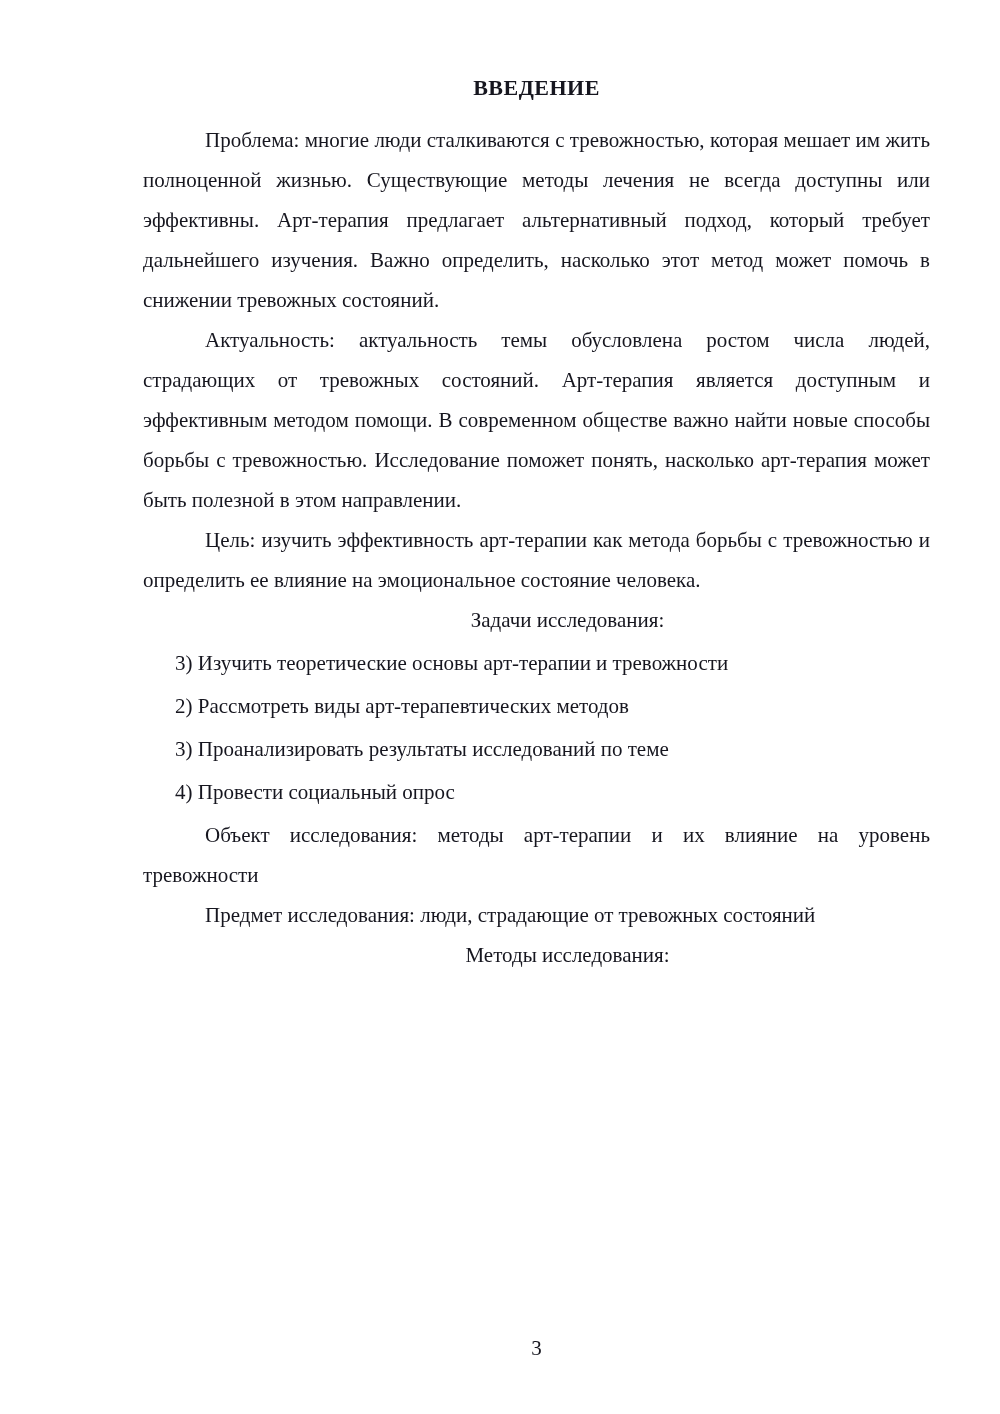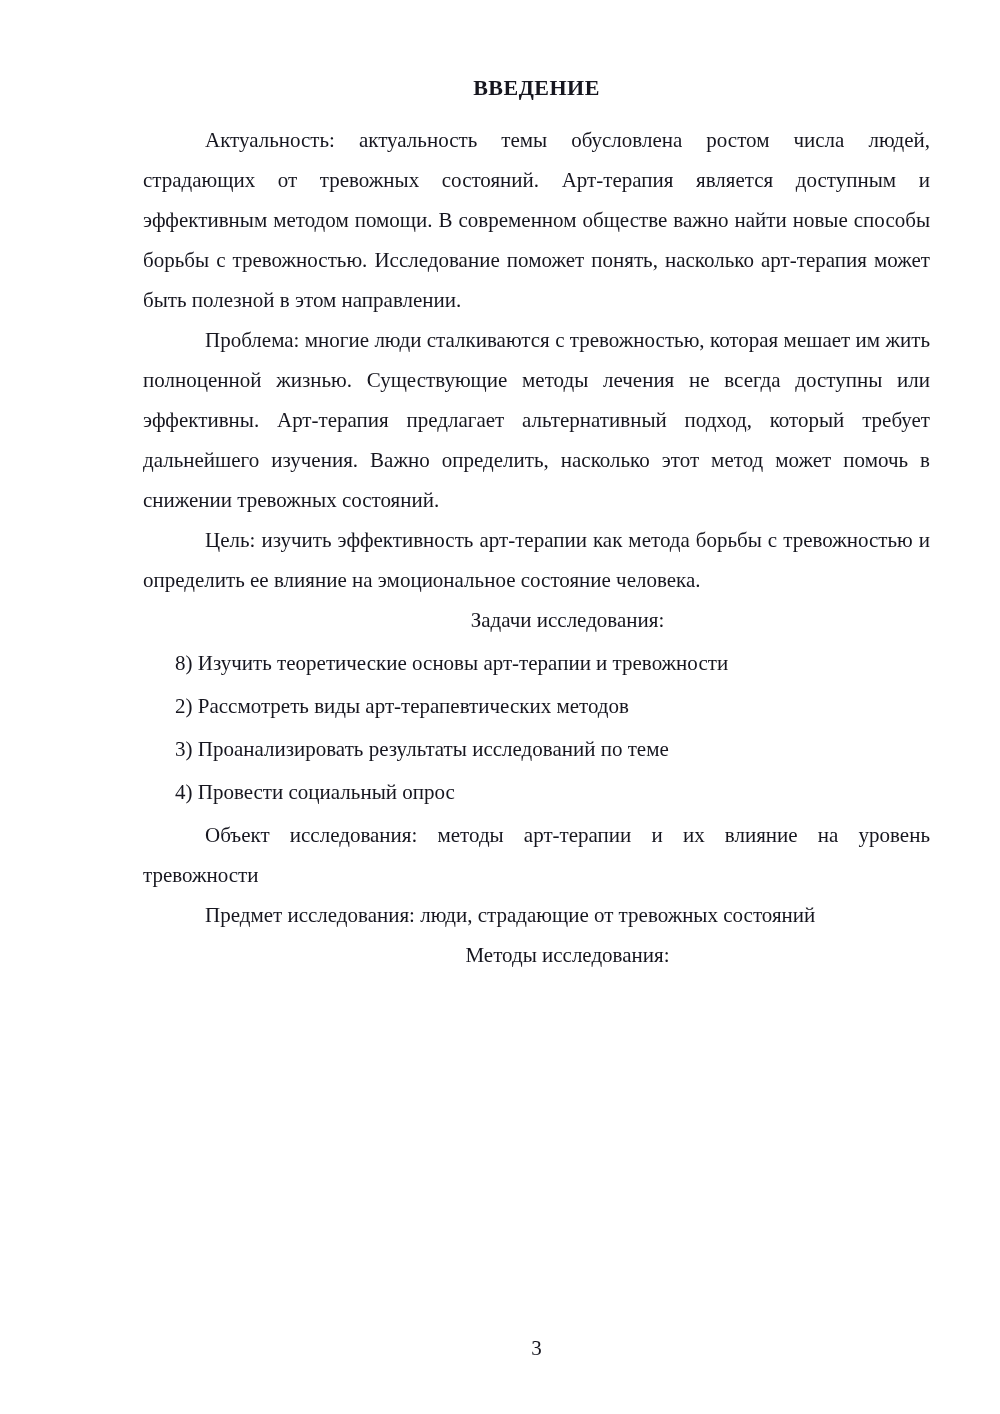--- a/index.html
+++ b/index.html
@@ -50,29 +50,29 @@
     font-size: 21px;
   }
 </style>
 </head>
 <body>
 
 <div class="doc-page">
 
   <h1 class="doc-title">ВВЕДЕНИЕ</h1>
 
+  <p class="para">Проблема: многие люди сталкиваются с тревожностью, которая мешает им жить полноценной жизнью. Существующие методы лечения не всегда доступны или эффективны. Арт-терапия предлагает альтернативный подход, который требует дальнейшего изучения. Важно определить, насколько этот метод может помочь в снижении тревожных состояний.</p>
+
   <p class="para">Актуальность: актуальность темы обусловлена ростом числа людей, страдающих от тревожных состояний. Арт-терапия является доступным и эффективным методом помощи. В современном обществе важно найти новые способы борьбы с тревожностью. Исследование поможет понять, насколько арт-терапия может быть полезной в этом направлении.</p>
-
-  <p class="para">Проблема: многие люди сталкиваются с тревожностью, которая мешает им жить полноценной жизнью. Существующие методы лечения не всегда доступны или эффективны. Арт-терапия предлагает альтернативный подход, который требует дальнейшего изучения. Важно определить, насколько этот метод может помочь в снижении тревожных состояний.</p>
 
   <p class="para">Цель: изучить эффективность арт-терапии как метода борьбы с тревожностью и определить ее влияние на эмоциональное состояние человека.</p>
 
   <p class="para-heading">Задачи исследования:</p>
 
-  <div class="list-item">8) Изучить теоретические основы арт-терапии и тревожности</div>
+  <div class="list-item">3) Изучить теоретические основы арт-терапии и тревожности</div>
   <div class="list-item">2) Рассмотреть виды арт-терапевтических методов</div>
   <div class="list-item">3) Проанализировать результаты исследований по теме</div>
   <div class="list-item">4) Провести социальный опрос</div>
 
   <p class="para">Объект исследования: методы арт-терапии и их влияние на уровень тревожности</p>
 
   <p class="para">Предмет исследования: люди, страдающие от тревожных состояний</p>
 
 
   <p class="para-heading">Методы исследования:</p>

